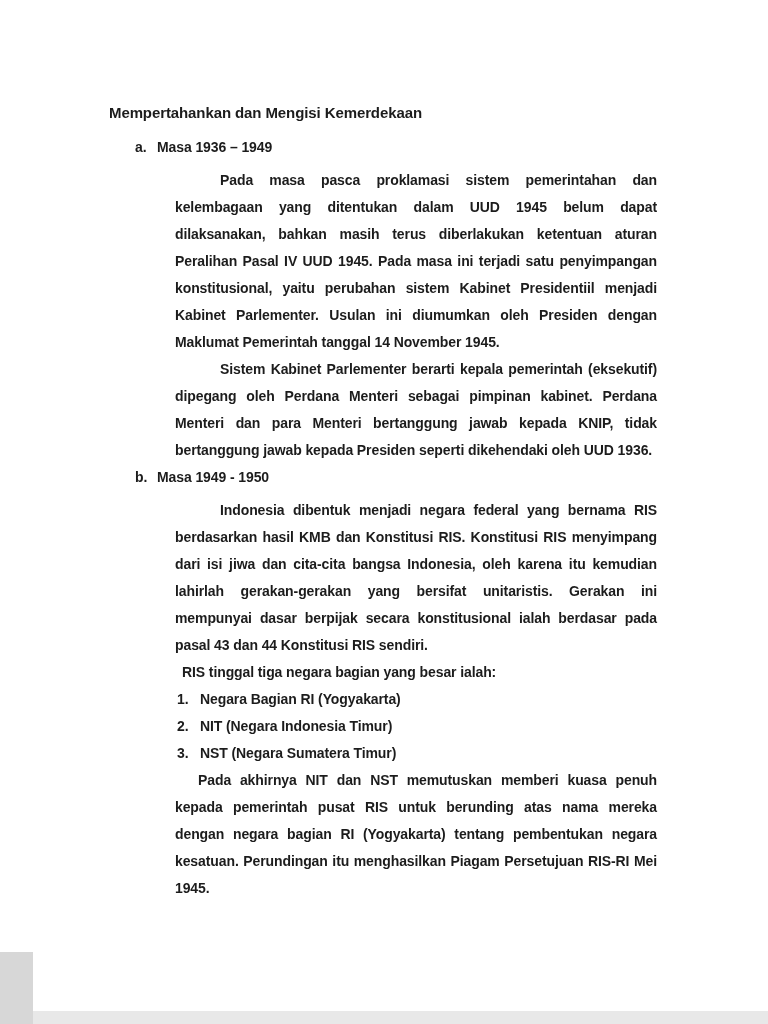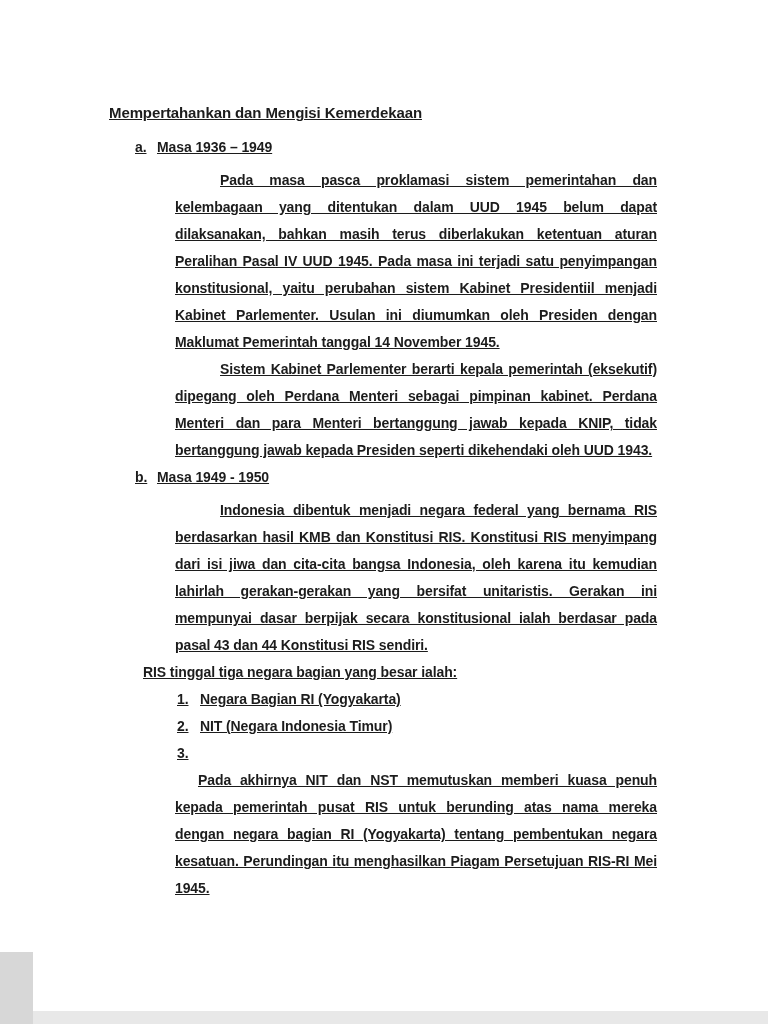--- a/index.html
+++ b/index.html
@@ -18,21 +18,20 @@
   }
   .page {
     position: absolute;
     inset: 0;
     padding: 99px 111px 0 109px;
     color: var(--text-color, #1c1c1c);
     font-size: 14px;
     font-weight: 700;
     letter-spacing: -0.1px;
     line-height: 27px;
-    text-decoration: underline;
   }
   .doc-title {
     font-size: 15px;
     font-weight: 700;
     line-height: 27px;
     margin-bottom: 8px;
   }
   .section-heading {
     display: flex;
     margin-left: 26px;
@@ -42,21 +41,21 @@
   .section-label {
     flex: none;
     width: 22px;
   }
   .para {
     margin-left: 66px;
     text-align: justify;
     text-indent: 45px;
   }
   .para.closing { text-indent: 23px; }
-  .list-intro { margin-left: 34px; }
+  .list-intro { margin-left: 73px; }
   .numbered-list { margin-left: 68px; }
   .numbered-item { display: flex; }
   .item-number { flex: none; width: 23px; }
   .edge-bottom {
     position: absolute;
     left: 0;
     bottom: 0;
     width: 100%;
     height: 13px;
     background: var(--edge-light, #e8e8e8);
@@ -77,21 +76,21 @@
   <div class="page">
 
     <h1 class="doc-title">Mempertahankan dan Mengisi Kemerdekaan</h1>
 
     <div class="section">
       <div class="section-heading">
         <span class="section-label">a.</span>
         <span class="section-title">Masa 1936 – 1949</span>
       </div>
       <p class="para">Pada masa pasca proklamasi sistem pemerintahan dan kelembagaan yang ditentukan dalam UUD 1945 belum dapat dilaksanakan, bahkan masih terus diberlakukan ketentuan aturan Peralihan Pasal IV UUD 1945. Pada masa ini terjadi satu penyimpangan konstitusional, yaitu perubahan sistem Kabinet Presidentiil menjadi Kabinet Parlementer. Usulan ini diumumkan oleh Presiden dengan Maklumat Pemerintah tanggal 14 November 1945.</p>
-      <p class="para">Sistem Kabinet Parlementer berarti kepala pemerintah (eksekutif) dipegang oleh Perdana Menteri sebagai pimpinan kabinet. Perdana Menteri dan para Menteri bertanggung jawab kepada KNIP, tidak bertanggung jawab kepada Presiden seperti dikehendaki oleh UUD 1943.</p>
+      <p class="para">Sistem Kabinet Parlementer berarti kepala pemerintah (eksekutif) dipegang oleh Perdana Menteri sebagai pimpinan kabinet. Perdana Menteri dan para Menteri bertanggung jawab kepada KNIP, tidak bertanggung jawab kepada Presiden seperti dikehendaki oleh UUD 1936.</p>
     </div>
 
     <div class="section">
       <div class="section-heading">
         <span class="section-label">b.</span>
         <span class="section-title">Masa 1949 - 1950</span>
       </div>
       <p class="para">Indonesia dibentuk menjadi negara federal yang bernama RIS berdasarkan hasil KMB dan Konstitusi RIS. Konstitusi RIS menyimpang dari isi jiwa dan cita-cita bangsa Indonesia, oleh karena itu kemudian lahirlah gerakan-gerakan yang bersifat unitaristis. Gerakan ini mempunyai dasar berpijak secara konstitusional ialah berdasar pada pasal 43 dan 44 Konstitusi RIS sendiri.</p>
       <p class="list-intro">RIS tinggal tiga negara bagian yang besar ialah:</p>
 
@@ -99,20 +98,21 @@
         <div class="numbered-item">
           <span class="item-number">1.</span>
           <span class="item-text">Negara Bagian RI (Yogyakarta)</span>
         </div>
         <div class="numbered-item">
           <span class="item-number">2.</span>
           <span class="item-text">NIT (Negara Indonesia Timur)</span>
         </div>
         <div class="numbered-item">
           <span class="item-number">3.</span>
+          <span class="item-text">NST (Negara Sumatera Timur)</span>
         </div>
       </div>
 
       <p class="para closing">Pada akhirnya NIT dan NST memutuskan memberi kuasa penuh kepada pemerintah pusat RIS untuk berunding atas nama mereka dengan negara bagian RI (Yogyakarta) tentang pembentukan negara kesatuan. Perundingan itu menghasilkan Piagam Persetujuan RIS-RI Mei 1945.</p>
     </div>
 
   </div>
 
   <div class="edge-bottom"></div>
   <div class="edge-left"></div>

